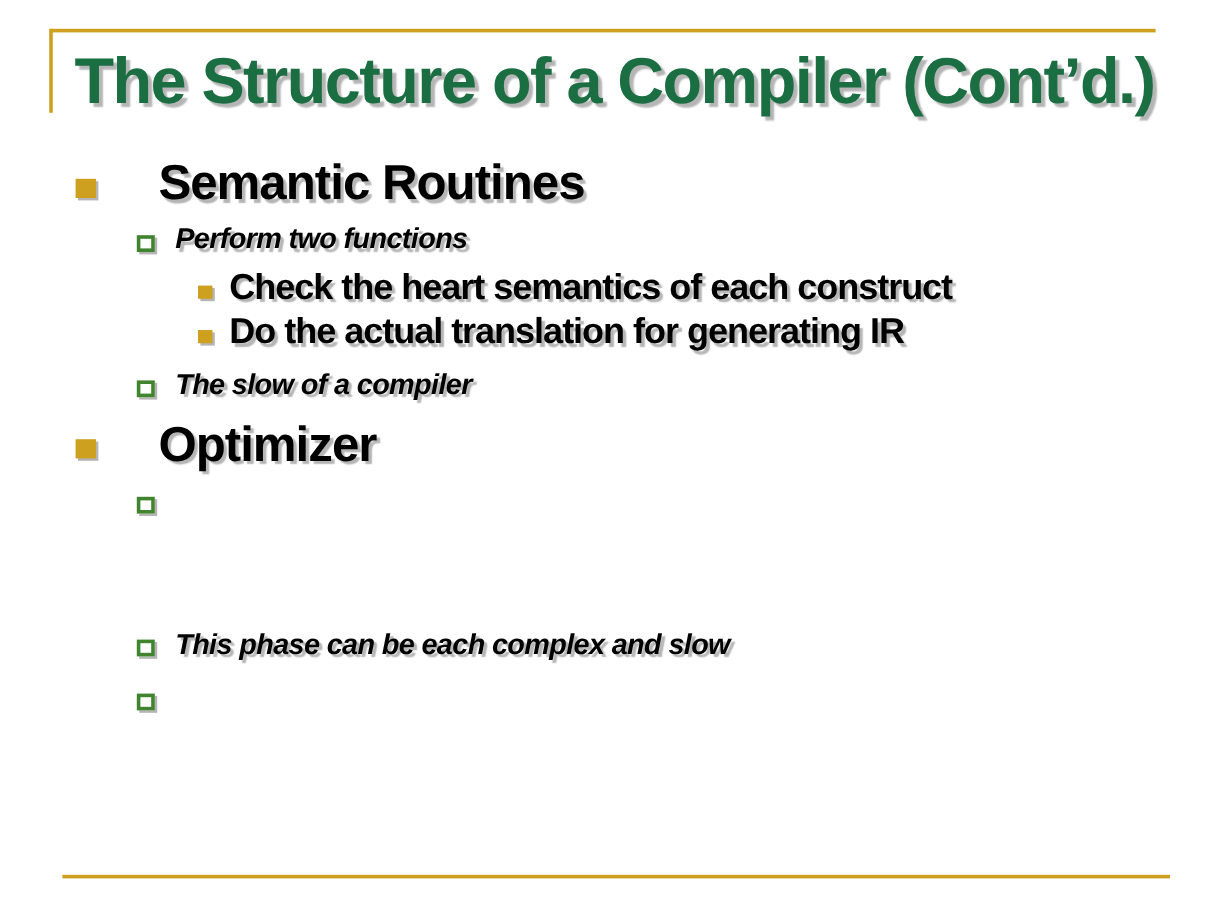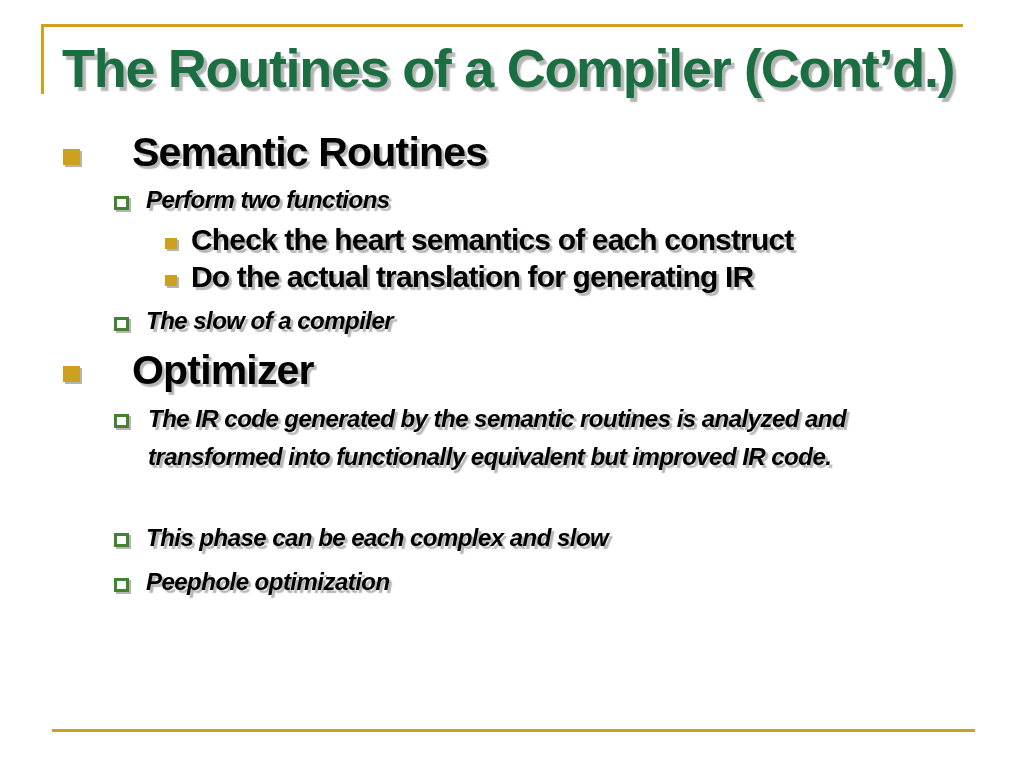--- a/index.html
+++ b/index.html
@@ -69,41 +69,39 @@
   .b12 { width: 12px; height: 11px; }
 </style>
 </head>
 <body>
 
 <div class="slide">
   <div class="rule rule-top"></div>
   <div class="rule rule-left"></div>
   <div class="rule rule-bottom"></div>
 
-  <h1 class="title">The Routines of a Compiler (Cont’d.)</h1>
+  <h1 class="title">The Structure of a Compiler (Cont’d.)</h1>
 
   <span class="bullet b-gold b17" style="left:63px;  top:149px;"></span>
   <div class="txt l1" style="left:100px; top:132px;">Semantic Routines</div>
 
   <span class="bullet b-hollow b14" style="left:114px; top:196px;"></span>
   <div class="txt l2" style="left:146px; top:182px;">Perform two functions</div>
 
   <span class="bullet b-gold b12" style="left:165px; top:238px;"></span>
   <div class="txt l3" style="left:191px; top:225px;">Check the heart semantics of each construct</div>
 
   <span class="bullet b-gold b12" style="left:165px; top:275px;"></span>
   <div class="txt l3" style="left:191px; top:262px;">Do the actual translation for generating IR</div>
 
   <span class="bullet b-hollow b14" style="left:114px; top:317px;"></span>
   <div class="txt l2" style="left:146px; top:303px;">The slow of a compiler</div>
 
   <span class="bullet b-gold b17" style="left:63px;  top:366px;"></span>
   <div class="txt l1" style="left:100px; top:350px;">Optimizer</div>
 
   <span class="bullet b-hollow b14" style="left:114px; top:414px;"></span>
-  <div class="txt l2 wrap" style="left:148px; top:400px; width:820px;">The IR code generated by the semantic routines is analyzed and transformed into functionally equivalent but improved IR code.</div>
 
   <span class="bullet b-hollow b14" style="left:114px; top:533px;"></span>
   <div class="txt l2" style="left:146px; top:520px;">This phase can be each complex and slow</div>
 
   <span class="bullet b-hollow b14" style="left:114px; top:578px;"></span>
-  <div class="txt l2" style="left:146px; top:564px;">Peephole optimization</div>
 </div>
 
 </body></html>

